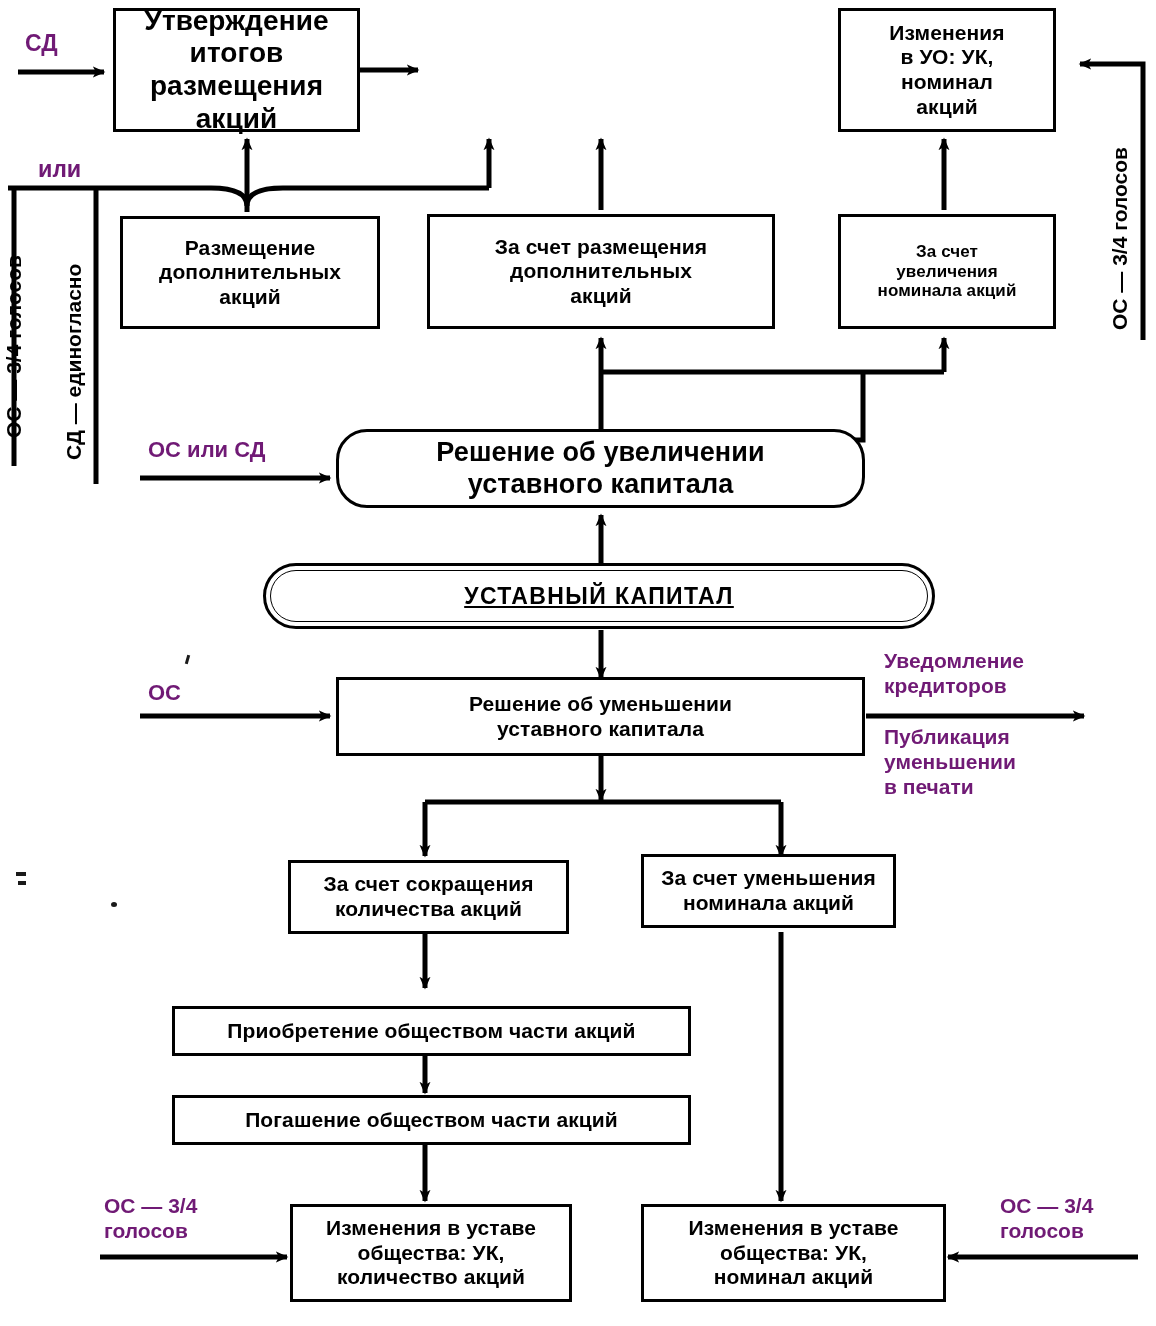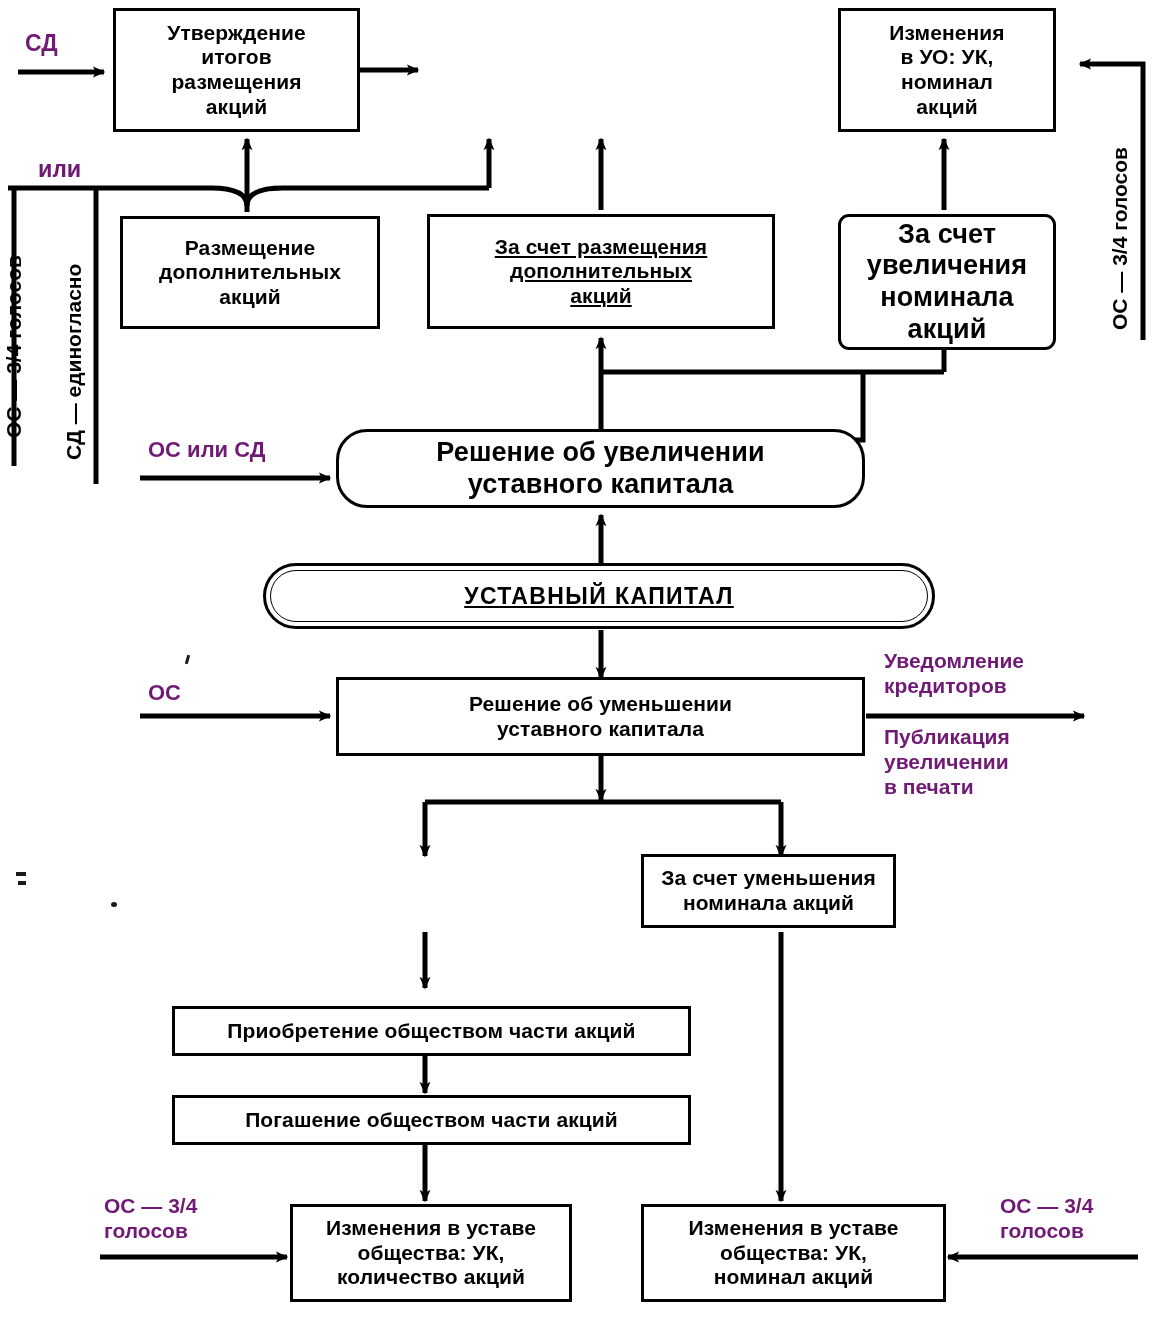--- a/index.html
+++ b/index.html
@@ -160,68 +160,72 @@
       <path d="M601,375 L601,375"></path>
       <path d="M601,372 L601,372"></path>
       <path d="M601,372 L944,372"></path>
 
       <path d="M425,802 L781,802"></path>
 
       <path d="M1143,340 L1143,340"></path>
     </g>
   </svg>
 
-  <div class="box" style="left:113px;top:8px;width:247px;height:124px;font-size:21px;">
+  <div class="box" style="left:113px;top:8px;width:247px;height:124px;font-size:28px;">
     <span>Утверждение
 итогов
 размещения
 акций</span>
   </div>
 
 
   <div class="box" style="left:838px;top:8px;width:218px;height:124px;font-size:21px;">
     <span>Изменения
 в УО: УК,
 номинал
 акций</span>
   </div>
 
   <div class="box" style="left:120px;top:216px;width:260px;height:113px;font-size:21px;">
     <span>Размещение
 дополнительных
 акций</span>
   </div>
 
-  <div class="box" style="left:427px;top:214px;width:348px;height:115px;font-size:21px;text-decoration:underline;">
+  <div class="box" style="left:427px;top:214px;width:348px;height:115px;font-size:21px;">
     <span>За счет размещения
 дополнительных
 акций</span>
   </div>
 
-  <div class="box" style="left:838px;top:214px;width:218px;height:136px;font-size:27px;border-radius:11px;">
+  <div class="box" style="left:838px;top:214px;width:218px;height:115px;font-size:17px;">
     <span>За счет
 увеличения
 номинала акций</span>
   </div>
 
   <div class="box" style="left:336px;top:429px;width:529px;height:79px;font-size:27px;border-radius:31px;">
     <span>Решение об увеличении
 уставного капитала</span>
   </div>
 
   <div class="capital" style="left:263px;top:563px;width:672px;height:66px;">
     <div class="inner"></div>
     <span style="font-size:23px;">УСТАВНЫЙ КАПИТАЛ</span>
   </div>
 
   <div class="box" style="left:336px;top:677px;width:529px;height:79px;font-size:21px;">
     <span>Решение об уменьшении
 уставного капитала</span>
   </div>
 
+  <div class="box" style="left:288px;top:860px;width:281px;height:74px;font-size:21px;">
+    <span>За счет сокращения
+количества акций</span>
+  </div>
 
   <div class="box" style="left:641px;top:854px;width:255px;height:74px;font-size:21px;">
     <span>За счет уменьшения
 номинала акций</span>
   </div>
 
   <div class="box" style="left:172px;top:990px;width:519px;height:50px;font-size:21px;margin-top:16px;">
     <span>Приобретение обществом части акций</span>
   </div>
 
@@ -252,21 +256,21 @@
   <div class="vlbl rot-ccw" style="left:1108px;top:330px;font-size:21px;">ОС — 3/4 голосов</div>
 
   <div class="lbl" style="left:148px;top:437px;font-size:22px;">ОС или СД</div>
 
   <div class="lbl" style="left:148px;top:680px;font-size:22px;">ОС</div>
 
   <div class="lbl" style="left:884px;top:648px;font-size:21px;">Уведомление
 кредиторов</div>
 
   <div class="lbl" style="left:884px;top:724px;font-size:21px;">Публикация
-увеличении
+уменьшении
 в печати</div>
 
   <div class="lbl" style="left:104px;top:1193px;font-size:21px;">ОС — 3/4
 голосов</div>
 
   <div class="lbl" style="left:1000px;top:1193px;font-size:21px;">ОС — 3/4
 голосов</div>
 
   <div class="speck" style="left:186px;top:655px;width:3px;height:9px;transform:rotate(16deg);"></div>
   <div class="speck" style="left:16px;top:872px;width:10px;height:4px;"></div>

